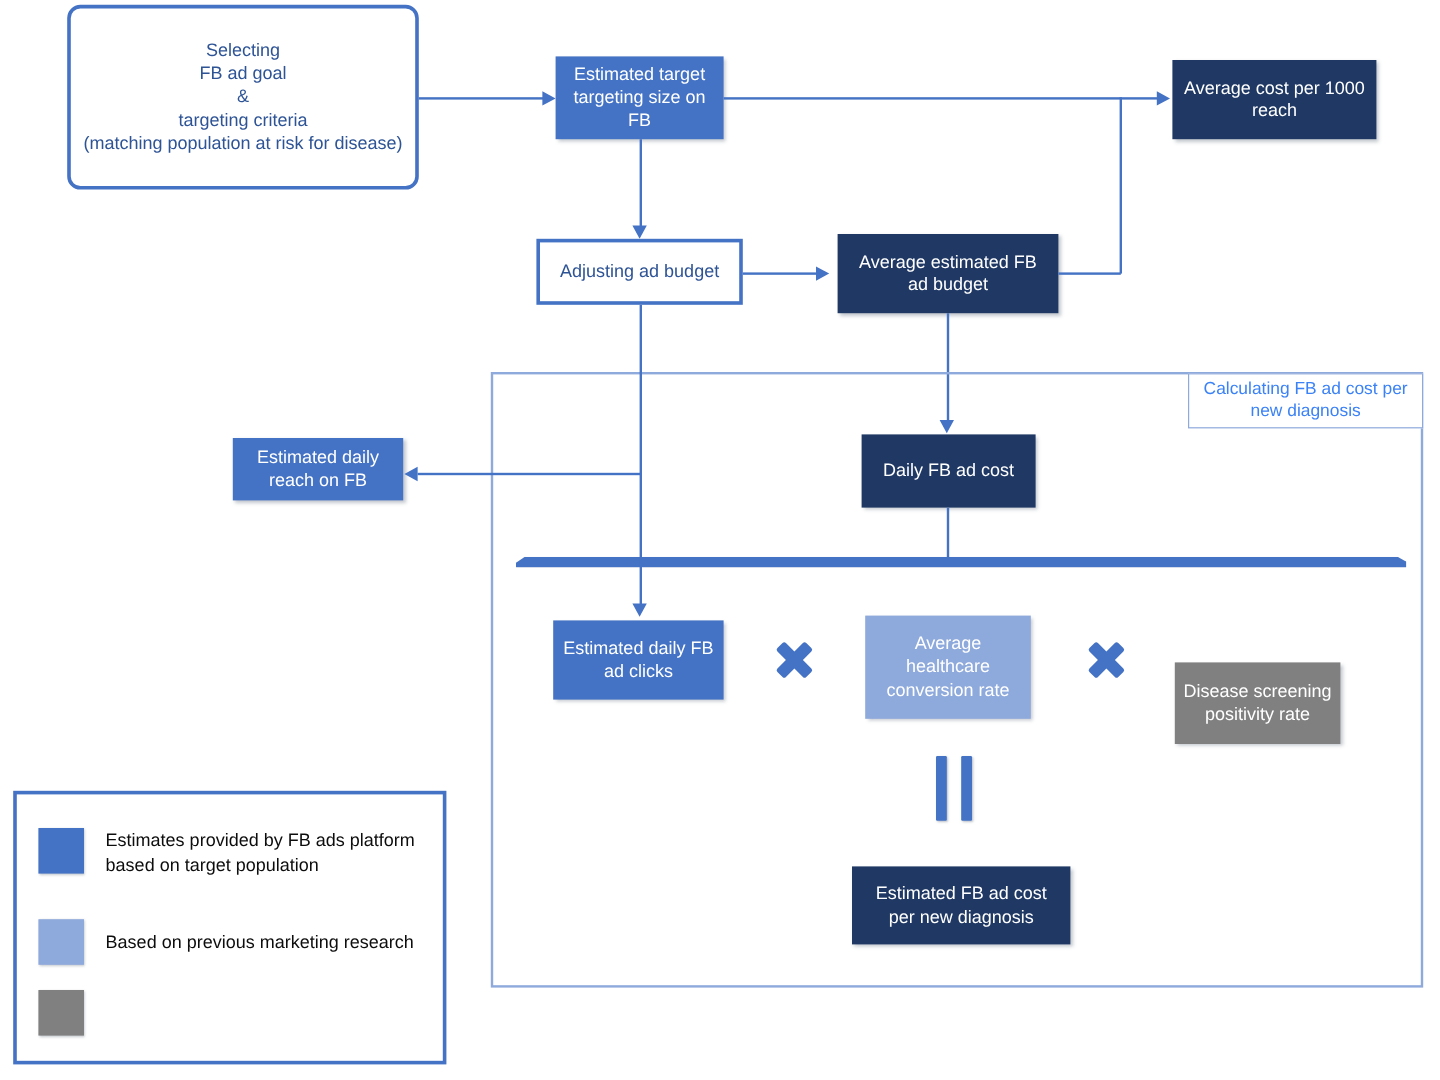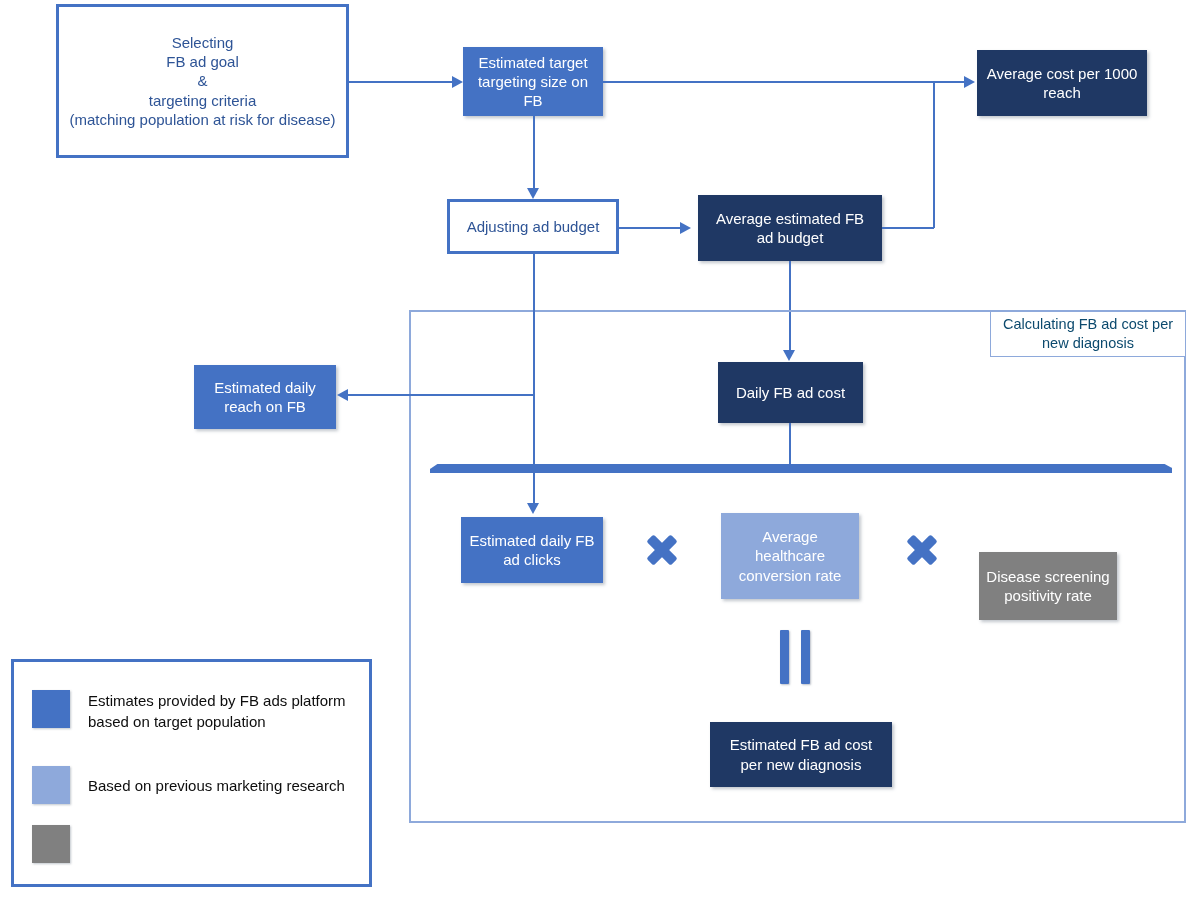--- a/index.html
+++ b/index.html
@@ -49,29 +49,29 @@
   .equals i:first-child{left:8px;}
   .equals i:last-child{left:29px;}
 
   
   #legend{position:absolute;box-sizing:border-box;border:3px solid #4472C4;background:#fff;}
   .legend-row{position:absolute;display:flex;align-items:flex-start;}
   .swatch{width:38px;height:38px;flex:0 0 38px;box-shadow:1px 1px 2px rgba(120,130,145,.45);}
   .legend-text{margin-left:18px;font-size:15px;color:#0d0d0d;line-height:1.42;max-width:285px;}
 
   .label-box{position:absolute;box-sizing:border-box;border:1px solid #8EA9DB;background:#fff;
-             color:#0c4a6e;display:flex;align-items:center;justify-content:center;text-align:center;
+             color:#3b82f6;display:flex;align-items:center;justify-content:center;text-align:center;
              font-size:14.5px;line-height:1.3;padding:4px 8px;}
 </style>
 </head>
 <body>
 
 <div id="stage">
 
-  <div class="node fill-white" style="left:56px;top:4px;width:293px;height:154px;font-size:15px;flex-direction:column;">
+  <div class="node fill-white" style="left:56px;top:4px;width:293px;height:154px;font-size:15px;flex-direction:column;border-radius:11px;">
     <div>Selecting</div>
     <div>FB ad goal</div>
     <div>&amp;</div>
     <div>targeting criteria</div>
     <div>(matching population at risk for disease)</div>
   </div>
 
   <div class="hline" style="left:349px;top:81px;width:106px;"></div>
   <div class="arrow right" style="left:452px;top:76px;"></div>
 
@@ -95,21 +95,21 @@
   <div class="hline" style="left:882px;top:227px;width:52px;"></div>
   <div class="vline" style="left:933px;top:81px;height:147px;"></div>
 
   <div class="vline" style="left:789px;top:261px;height:93px;"></div>
   <div class="arrow down" style="left:783px;top:350px;"></div>
 
   <div class="frame" style="left:409px;top:310px;width:777px;height:513px;"></div>
 
   <div class="label-box" style="left:990px;top:311px;width:196px;height:46px;">Calculating FB ad cost per new diagnosis</div>
 
-  <div class="node fill-mid shadowed" style="left:194px;top:365px;width:142px;height:64px;font-size:15px;padding:0 6px;">Estimated daily reach on FB</div>
+  <div class="node fill-mid shadowed" style="left:194px;top:365px;width:142px;height:52px;font-size:15px;padding:0 6px;">Estimated daily reach on FB</div>
 
   <div class="hline" style="left:348px;top:394px;width:186px;"></div>
   <div class="arrow left" style="left:337px;top:389px;"></div>
 
   <div class="node fill-dark shadowed" style="left:718px;top:362px;width:145px;height:61px;font-size:15px;padding:0 6px;">Daily FB ad cost</div>
 
   <div class="vline" style="left:789px;top:423px;height:45px;"></div>
 
   <div class="fracbar" style="left:430px;top:464px;width:742px;"></div>
 

